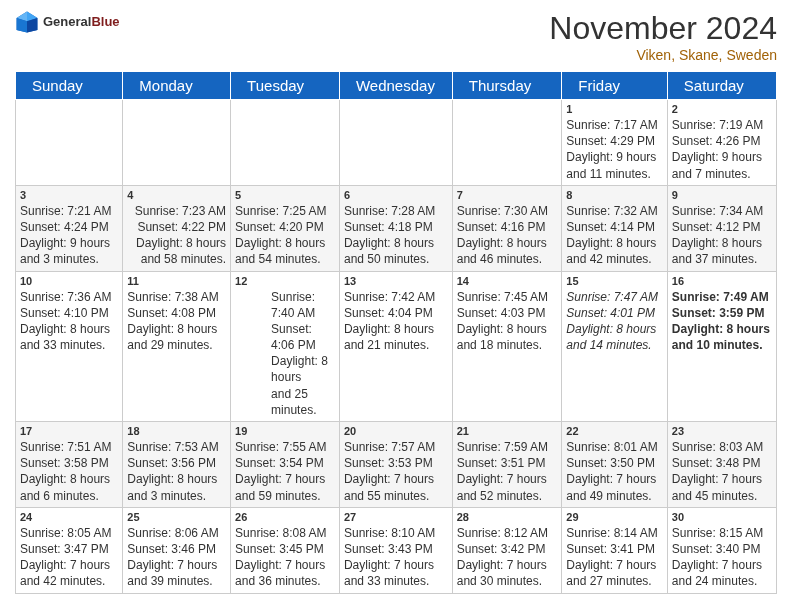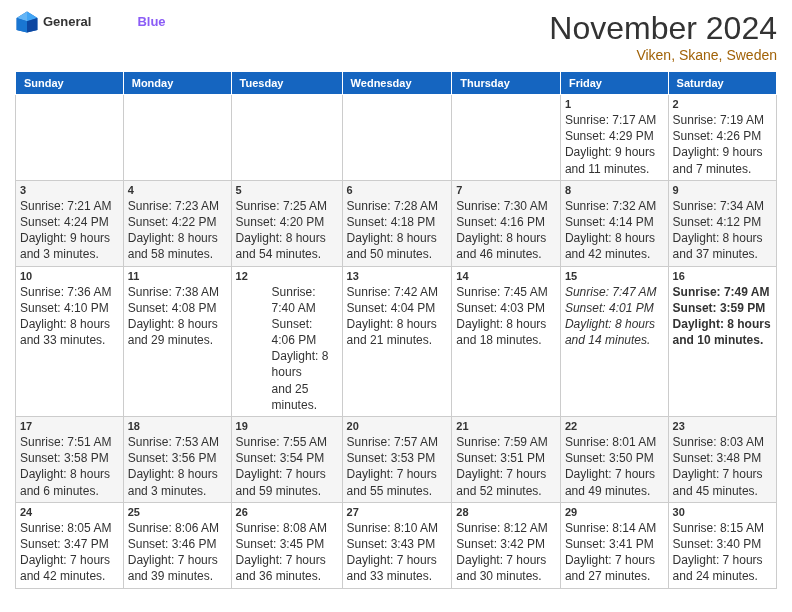--- a/index.html
+++ b/index.html
@@ -43,24 +43,24 @@
       color: #a16207;
     }
     .calendar {
       width: 100%;
       border-collapse: collapse;
       font-size: 9.5px;
     }
     .calendar thead tr th {
       background: #1565c0;
       color: #fff;
-      padding: 5px 8px;
+      padding: 5px 16px;
       text-align: left;
-      font-size: 11px;
-      font-weight: bold;
+      font-size: 15px;
+      font-weight: normal;
       border: 1px solid #fff;
     }
     .calendar tbody tr td {
       border: 1px solid #ccc;
       vertical-align: top;
       padding: 3px 4px;
       width: 113px;
       height: 85px;
       background: #fff;
     }
@@ -91,21 +91,21 @@
     <div class="logo">
       <svg class="logo-icon" viewBox="0 0 30 30">
         <polygon points="15,2 28,10 28,25 15,28 2,25 2,10" fill="#1565c0"></polygon>
         <polygon points="15,2 28,10 15,14" fill="#42a5f5"></polygon>
         <polygon points="15,14 28,10 28,25 15,28" fill="#0d47a1"></polygon>
         <polygon points="15,2 15,14 2,10" fill="#64b5f6"></polygon>
         <polygon points="2,10 15,14 15,28 2,25" fill="#1976d2"></polygon>
       </svg>
       <div>
         <div style="font-size:13px; font-weight:bold; color:#333; line-height:1.1;">
-          <span>General</span><span style="color:#8b5cf6;padding-left:46px;">Blue</span>
+          <span>General</span><span style="color:#7f1d1d;">Blue</span>
         </div>
       </div>
     </div>
     <div class="title-block">
       <div class="month-title">November 2024</div>
       <div class="subtitle">Viken, Skane, Sweden</div>
     </div>
   </div>
 
   <table class="calendar">
@@ -145,21 +145,21 @@
         <tr>
           <td>
             <span class="day-number">3</span>
             <div class="day-info" style="white-space: pre-line;">Sunrise: 7:21 AM
 Sunset: 4:24 PM
 Daylight: 9 hours
 and 3 minutes.</div>
           </td>
           <td>
             <span class="day-number">4</span>
-            <div class="day-info" style="white-space: pre-line;">Sunrise: 7:23 AM
+            <div class="day-info" style="white-space: pre-line; text-align: right;">Sunrise: 7:23 AM
 Sunset: 4:22 PM
 Daylight: 8 hours
 and 58 minutes.</div>
           </td>
           <td>
             <span class="day-number">5</span>
             <div class="day-info" style="white-space: pre-line;">Sunrise: 7:25 AM
 Sunset: 4:20 PM
 Daylight: 8 hours
 and 54 minutes.</div>

